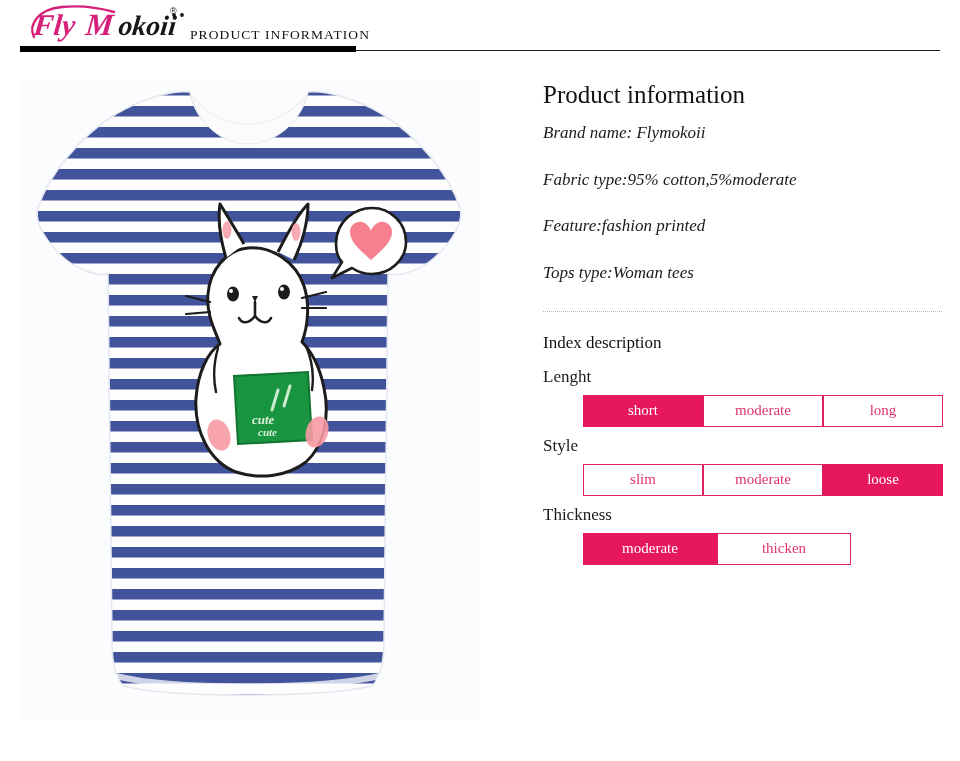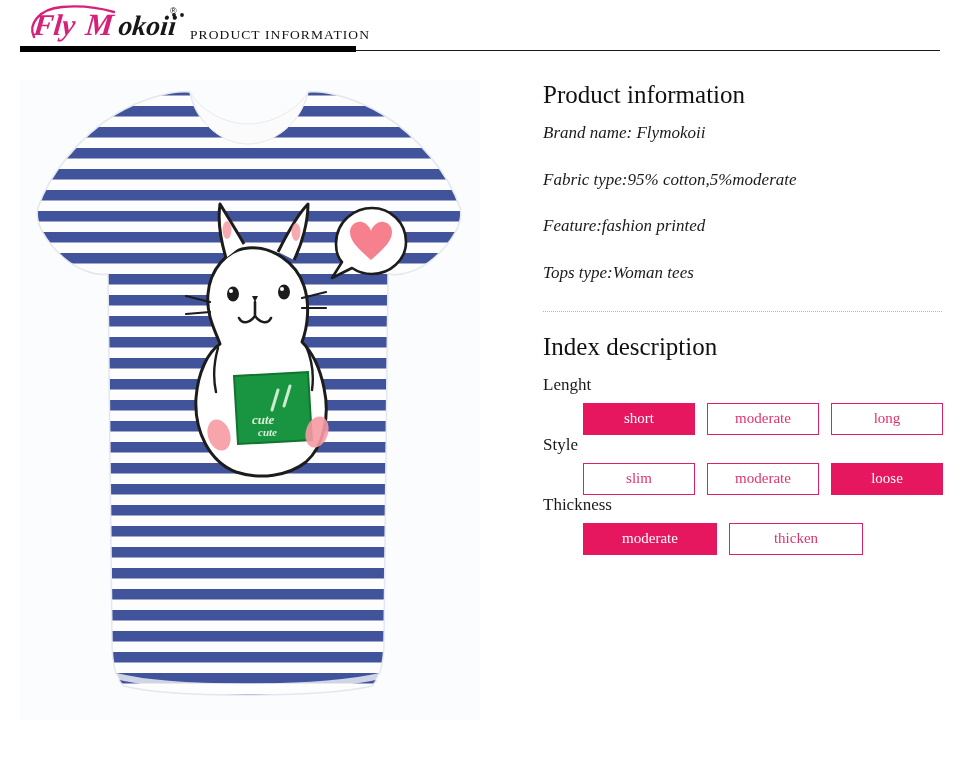--- a/index.html
+++ b/index.html
@@ -113,36 +113,35 @@
 
   .dotted-div {
     margin: 28px 0 20px 0;
     width: 399px;
     height: 1px;
     border-top: 1px dotted #b8b8b8;
   }
 
   .index-title {
     font-family: "Liberation Serif", serif;
-    font-size: 25px;
+    font-size: 17px;
     color: #111111;
     margin: 0 0 14px 0;
     font-weight: normal;
   }
 
-  .index-group { }
+  .index-group { margin-bottom: 9px; }
   .index-label {
     font-family: "Liberation Serif", serif;
     font-size: 17px;
     color: #1a1a1a;
     margin: 0 0 8px 0;
   }
   .opt-row {
     display: flex;
-    gap: 12px;
     padding-left: 40px;
   }
   .opt {
     width: 134px;
     height: 32px;
     box-sizing: border-box;
     border: 1px solid #e02064;
     background: #ffffff;
     color: #e0336d;
     font-family: "Liberation Serif", serif;

